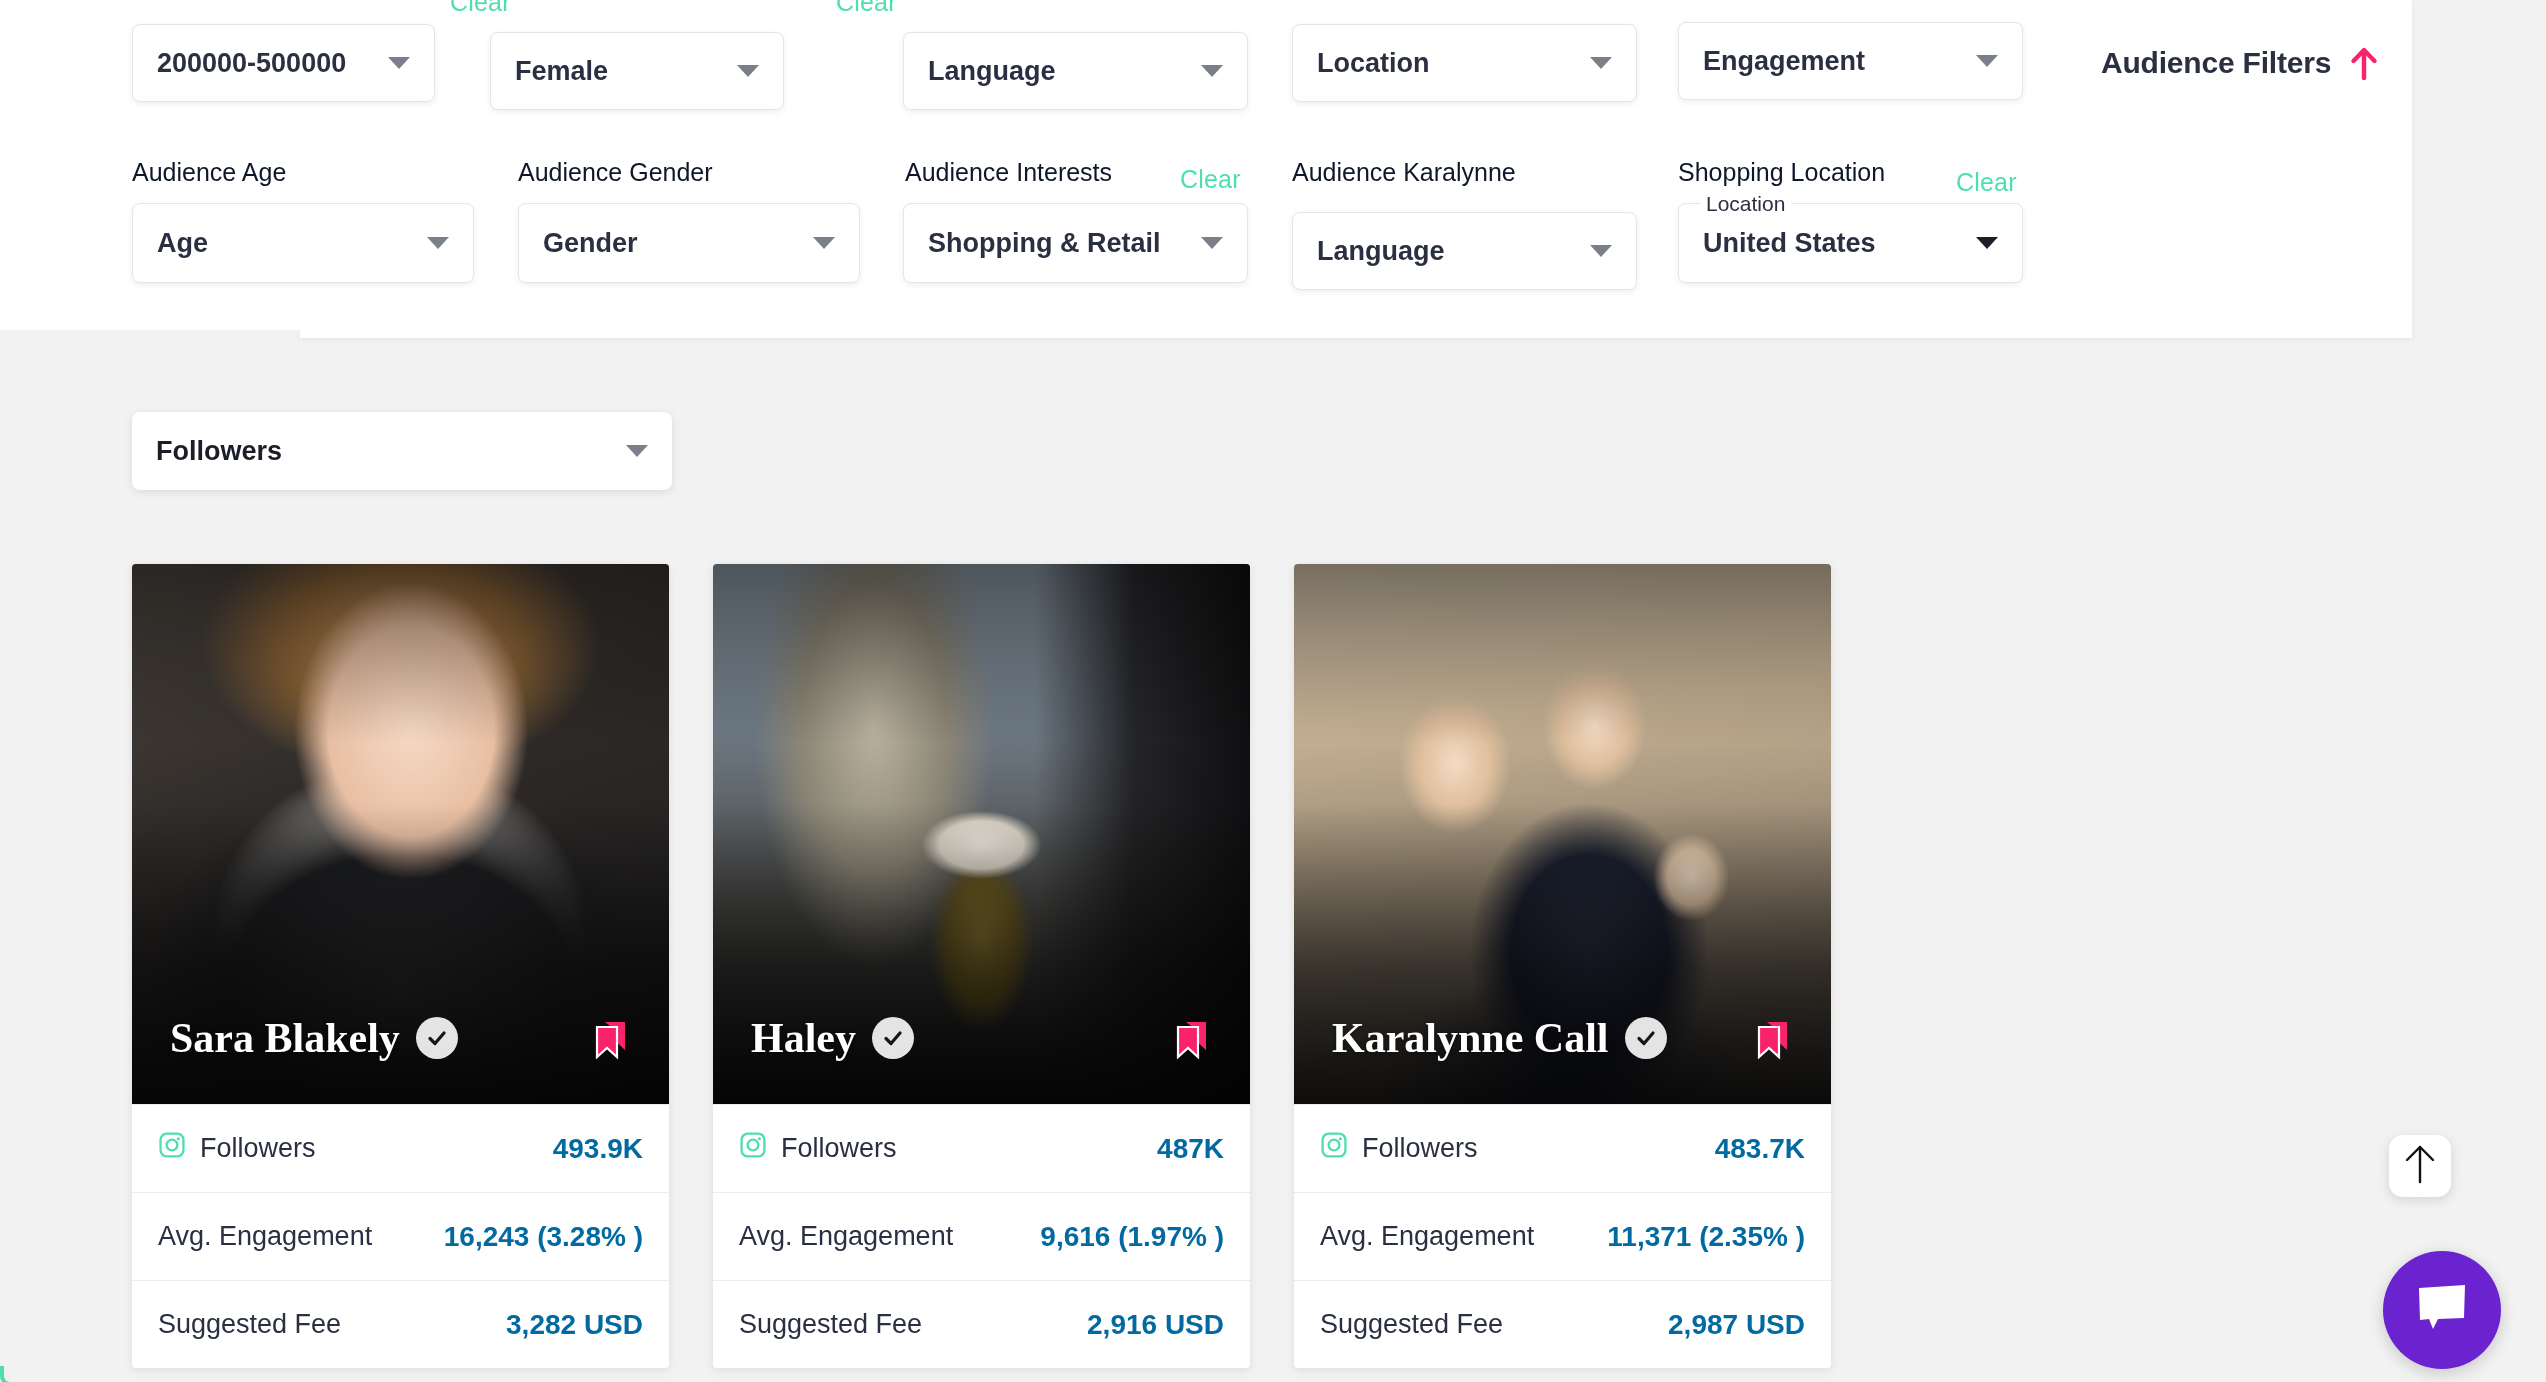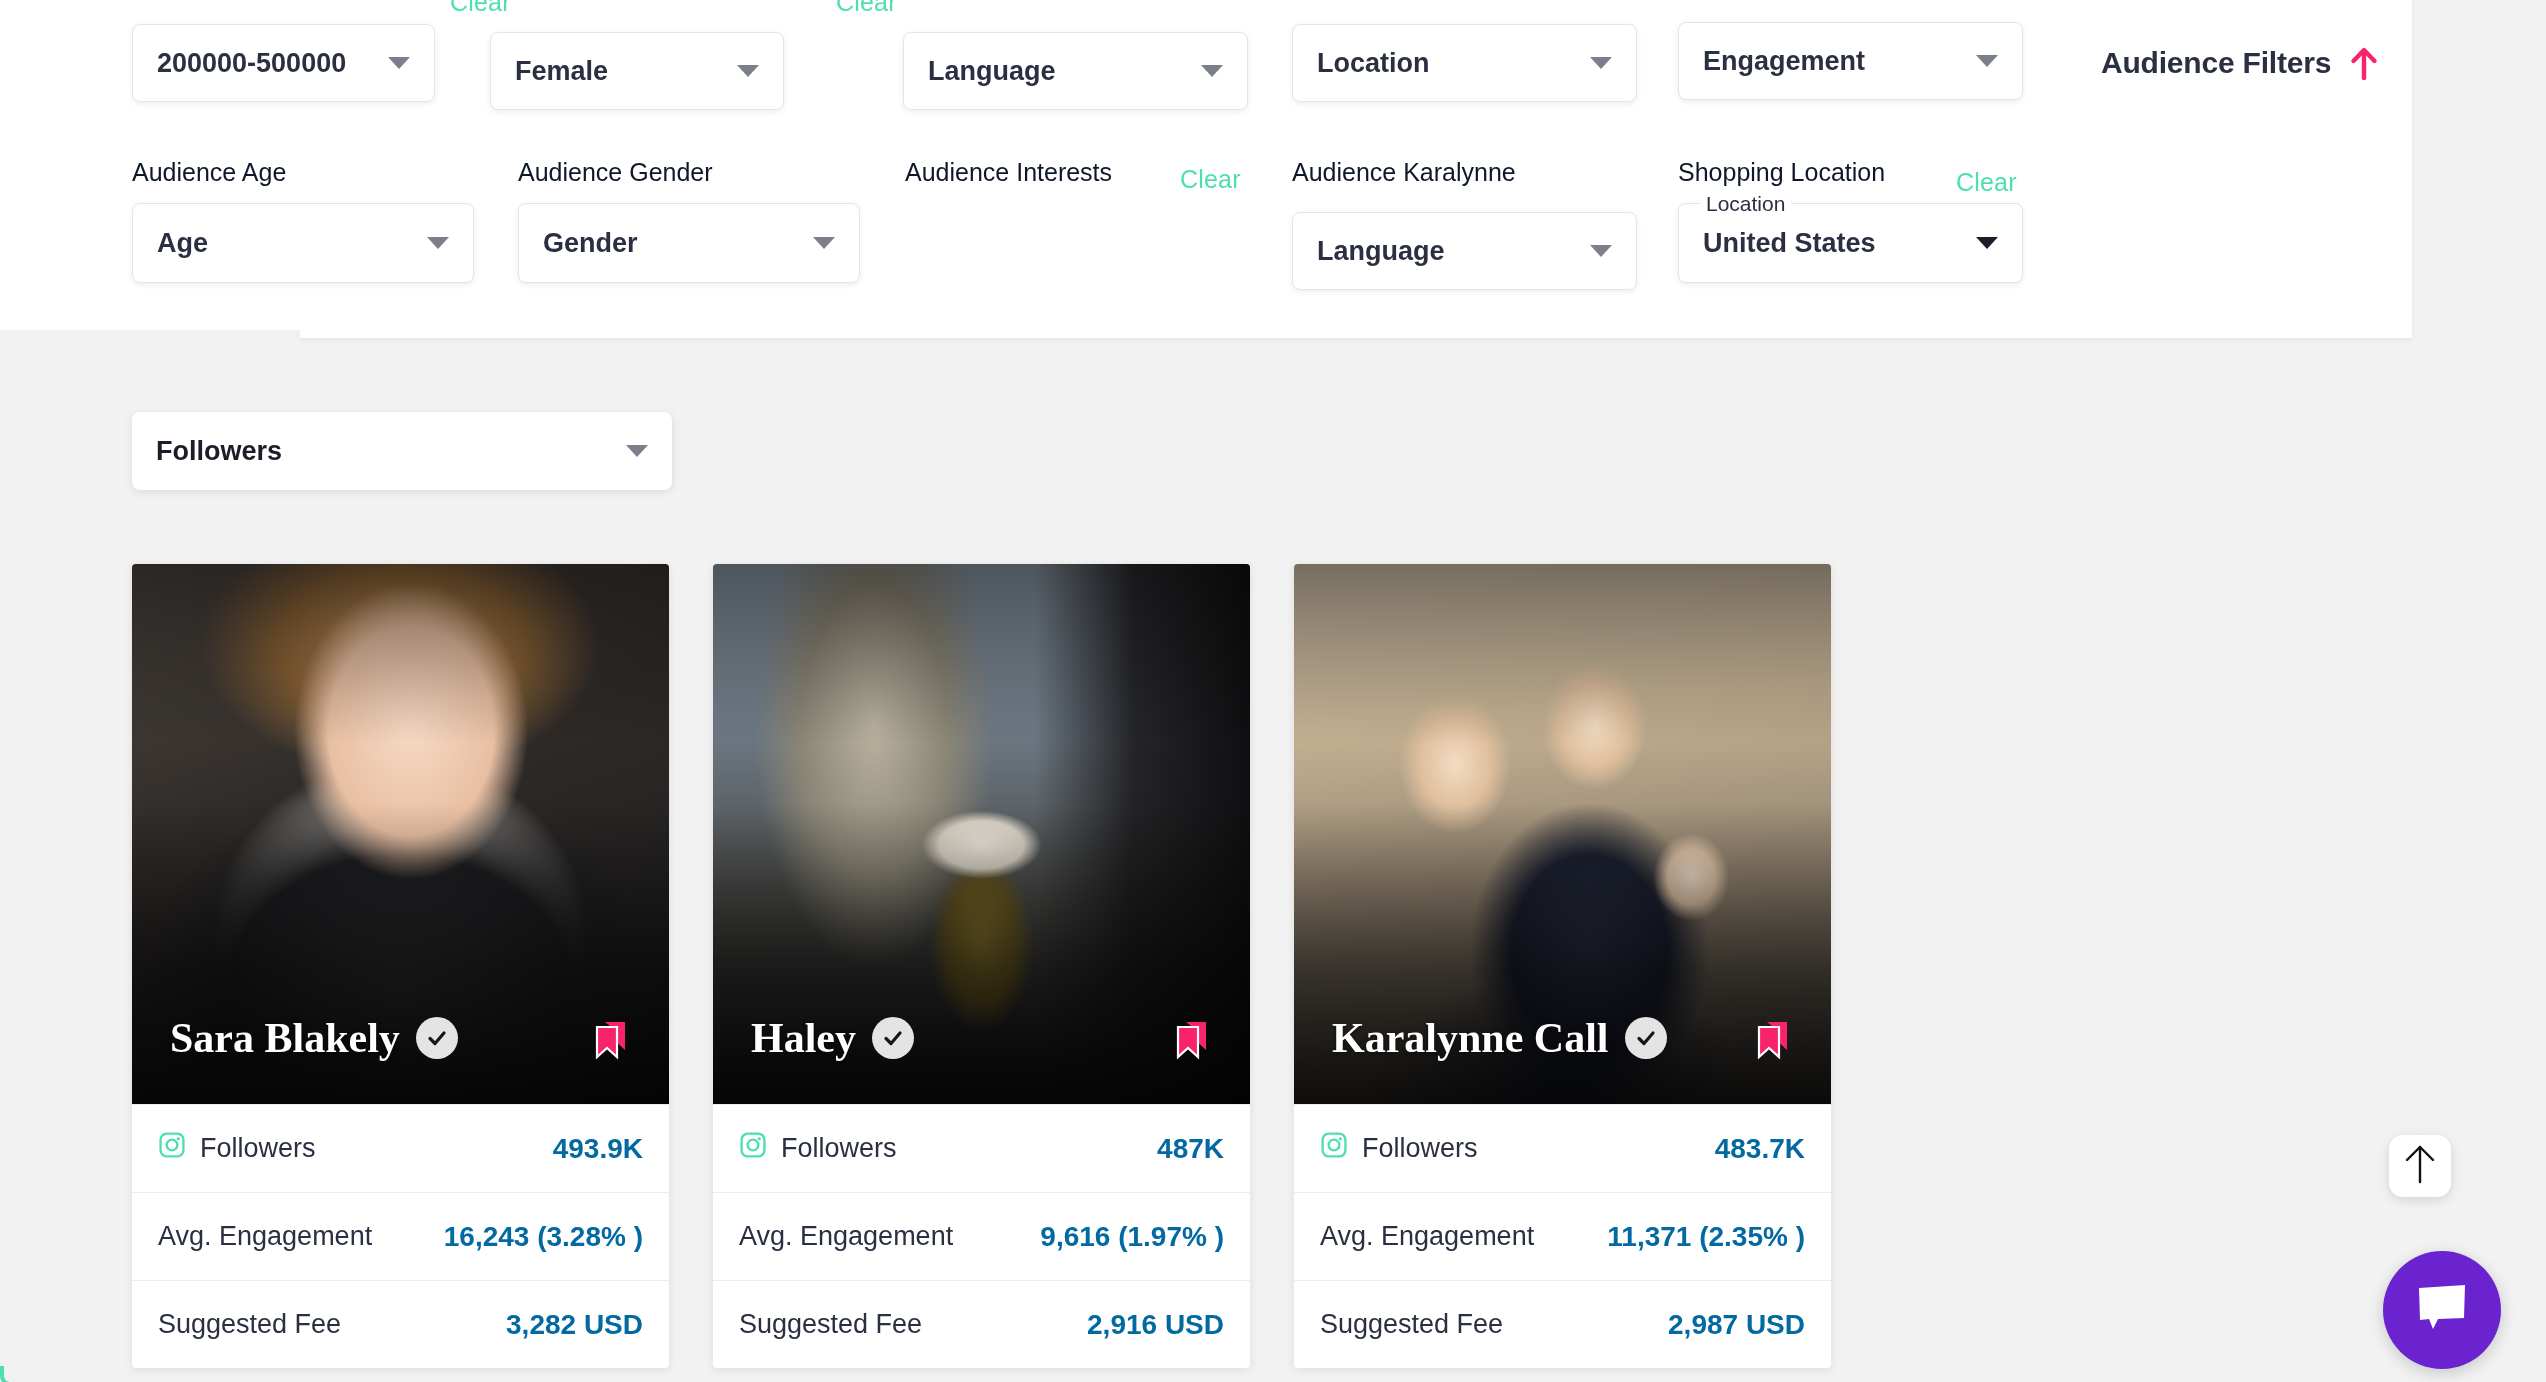--- a/index.html
+++ b/index.html
@@ -163,20 +163,24 @@
   <div class="select-box" style="left:132px;top:203px;width:342px;height:80px;">
     <span class="val">Age</span>
     <span class="caret"></span>
   </div>
 
   <div class="select-box" style="left:518px;top:203px;width:342px;height:80px;">
     <span class="val">Gender</span>
     <span class="caret"></span>
   </div>
 
+  <div class="select-box" style="left:903px;top:203px;width:345px;height:80px;">
+    <span class="val">Shopping &amp; Retail</span>
+    <span class="caret"></span>
+  </div>
 
   <div class="select-box" style="left:1292px;top:212px;width:345px;height:78px;">
     <span class="val">Language</span>
     <span class="caret"></span>
   </div>
 
   <div class="select-box" style="left:1678px;top:203px;width:345px;height:80px;">
     <span class="val">United States</span>
     <span class="caret dark"></span>
   </div>

